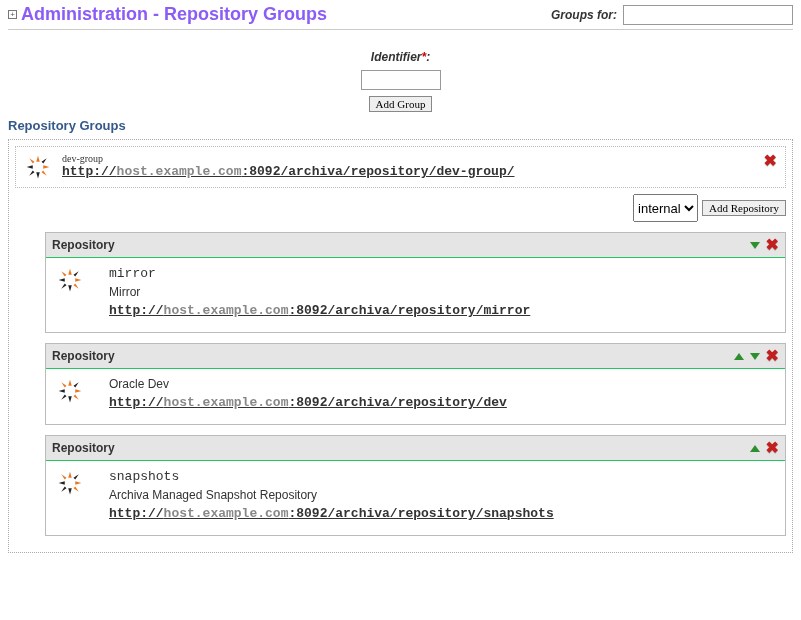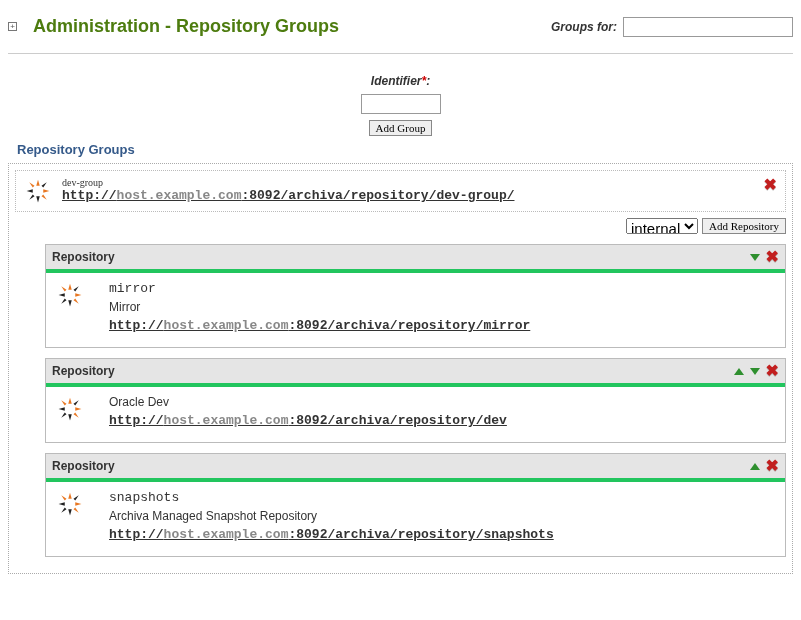--- a/index.html
+++ b/index.html
@@ -20,43 +20,43 @@
     padding-bottom: 4px;
   }
   .title-wrap { display: flex; align-items: center; gap: 4px; }
   .expand-icon {
     width: 9px; height: 9px;
     border: 1px solid #777;
     display: flex; align-items: center; justify-content: center;
     font-size: 8px; line-height: 1; color: #555;
   }
   h1.page-title {
-    font-size: 18px; font-weight: bold; color: #4d7c0f;
-    margin: 12px;
+    font-size: 18px; font-weight: bold; color: #8b5cf6;
+    margin: 0;
   }
   .search-wrap { display: flex; align-items: center; gap: 6px; font-style: italic; }
   .search-wrap label { font-weight: bold; font-style: italic; }
   input.search { width: 170px; height: 20px; border: 1px solid #999; font-size: 12px; padding: 1px 3px; }
   .identifier-row {
     display: flex; justify-content: flex-end; align-items: center;
     gap: 6px; margin: 20px 0 6px 0;
     font-style: italic;
     flex-direction: column;
   }
   .identifier-row label { font-weight: bold; font-style: italic; }
   .red-star { color: #c00; }
   input.identifier { width: 80px; height: 20px; border: 1px solid #999; font-size: 12px; padding: 1px 3px; }
   button.btn {
     font-family: Liberation Serif, serif; font-size: 11px;
     background: #efefef; border: 1px solid #888;
     padding: 1px 6px; cursor: pointer;
   }
   h2.section-title {
     font-size: 13px; font-weight: bold; color: #355a8a;
-    margin: 4px 0 6px 9px;
+    margin: 4px 0 6px 0;
   }
   .group-outer {
     border: 1px dotted #aaa;
     padding: 6px;
   }
   .group-header {
     border: 1px dotted #bbb;
     padding: 6px 8px;
     position: relative;
   }
@@ -66,30 +66,30 @@
   .delete-x {
     position: absolute; right: 8px; top: 6px;
     color: #c21f1f; font-weight: bold; font-size: 16px;
     cursor: pointer; line-height: 1;
     text-shadow: 0 1px 0 rgba(0,0,0,0.2);
   }
   .add-repo-row {
     display: flex; justify-content: flex-end; align-items: center;
     gap: 4px; margin: 6px 0;
   }
-  select.repo-select { font-size: 15px; height: 16px; }
+  select.repo-select { font-size: 13px; height: 28px; }
   .repo-list { padding-left: 30px; }
   .repo-card {
     border: 1px solid #bbb;
     margin: 10px 0;
     background: #fff;
   }
   .repo-card-head {
     background: #e5e5e5;
-    border-bottom: 4px solid #22c55e;
+    border-bottom: 1px solid #22c55e;
     padding: 4px 6px;
     display: flex; align-items: center; justify-content: space-between;
     font-weight: bold; color: #333; font-size: 12px;
   }
   .repo-card-head .controls { display: flex; align-items: center; gap: 6px; }
   .arrow-up, .arrow-down {
     width: 0; height: 0; display: inline-block; cursor: pointer;
   }
   .arrow-down { border-left: 5px solid transparent; border-right: 5px solid transparent; border-top: 7px solid #2e8f2e; }
   .arrow-up   { border-left: 5px solid transparent; border-right: 5px solid transparent; border-bottom: 7px solid #2e8f2e; }

